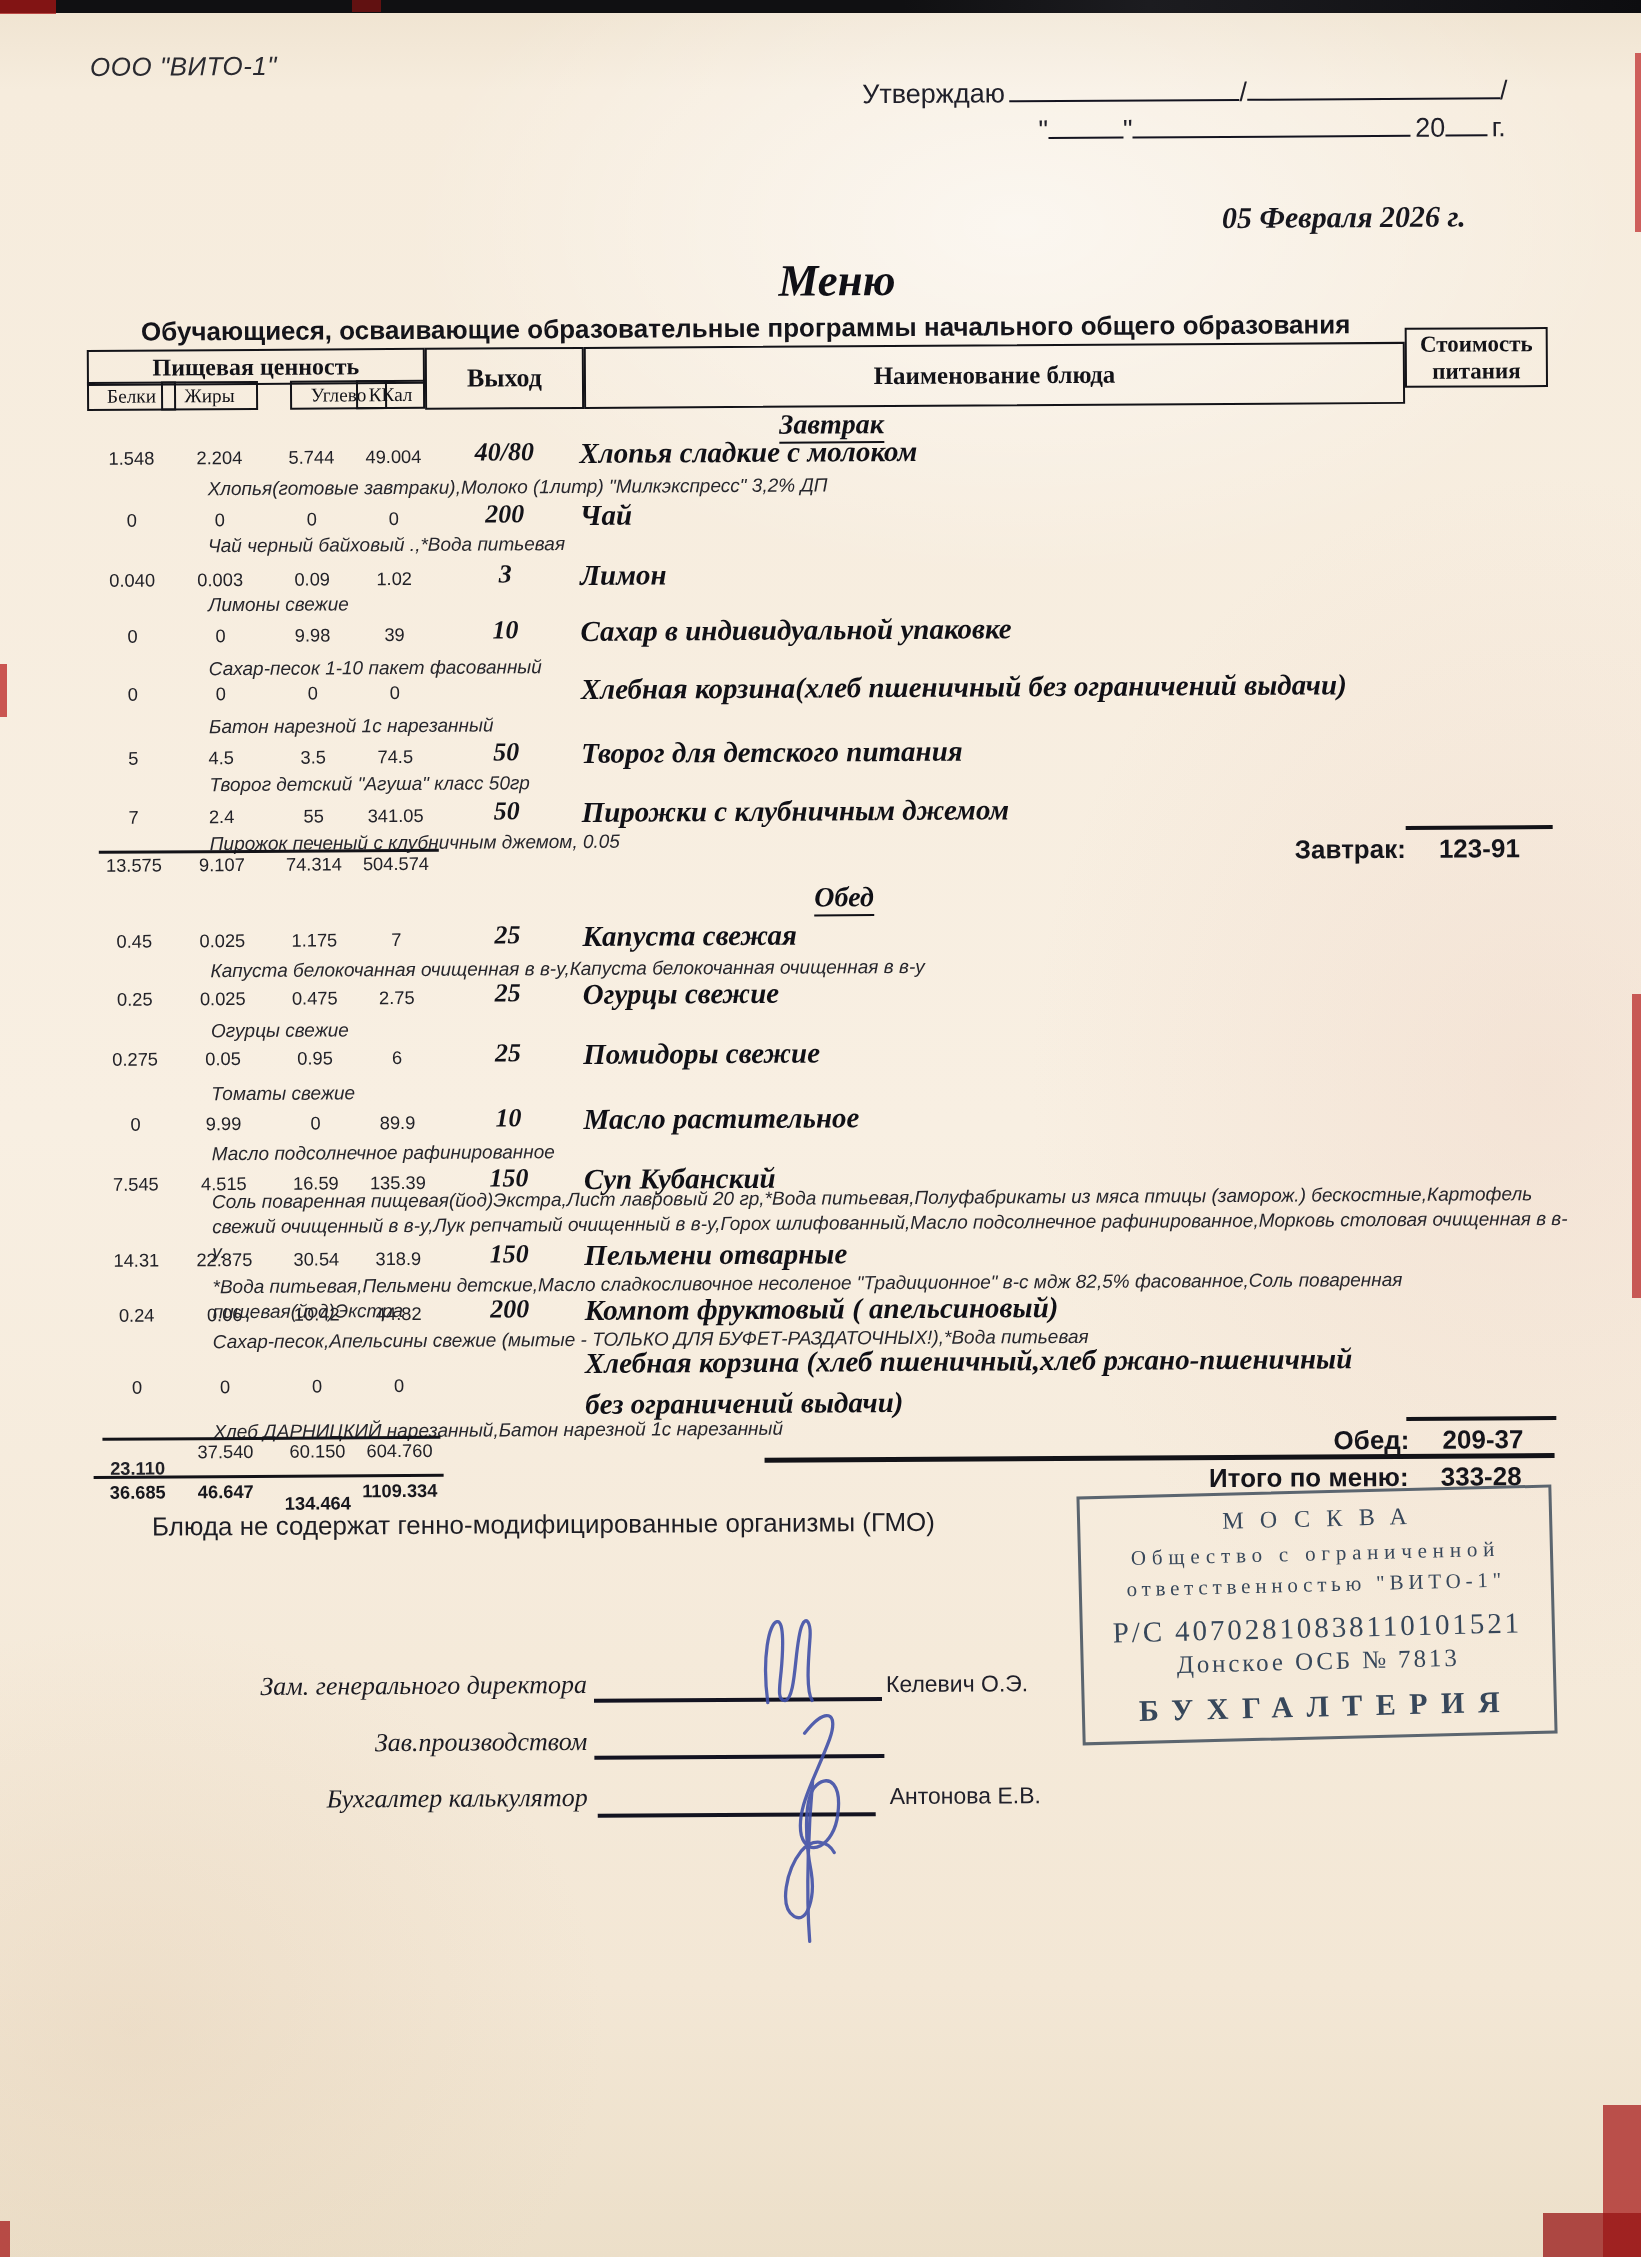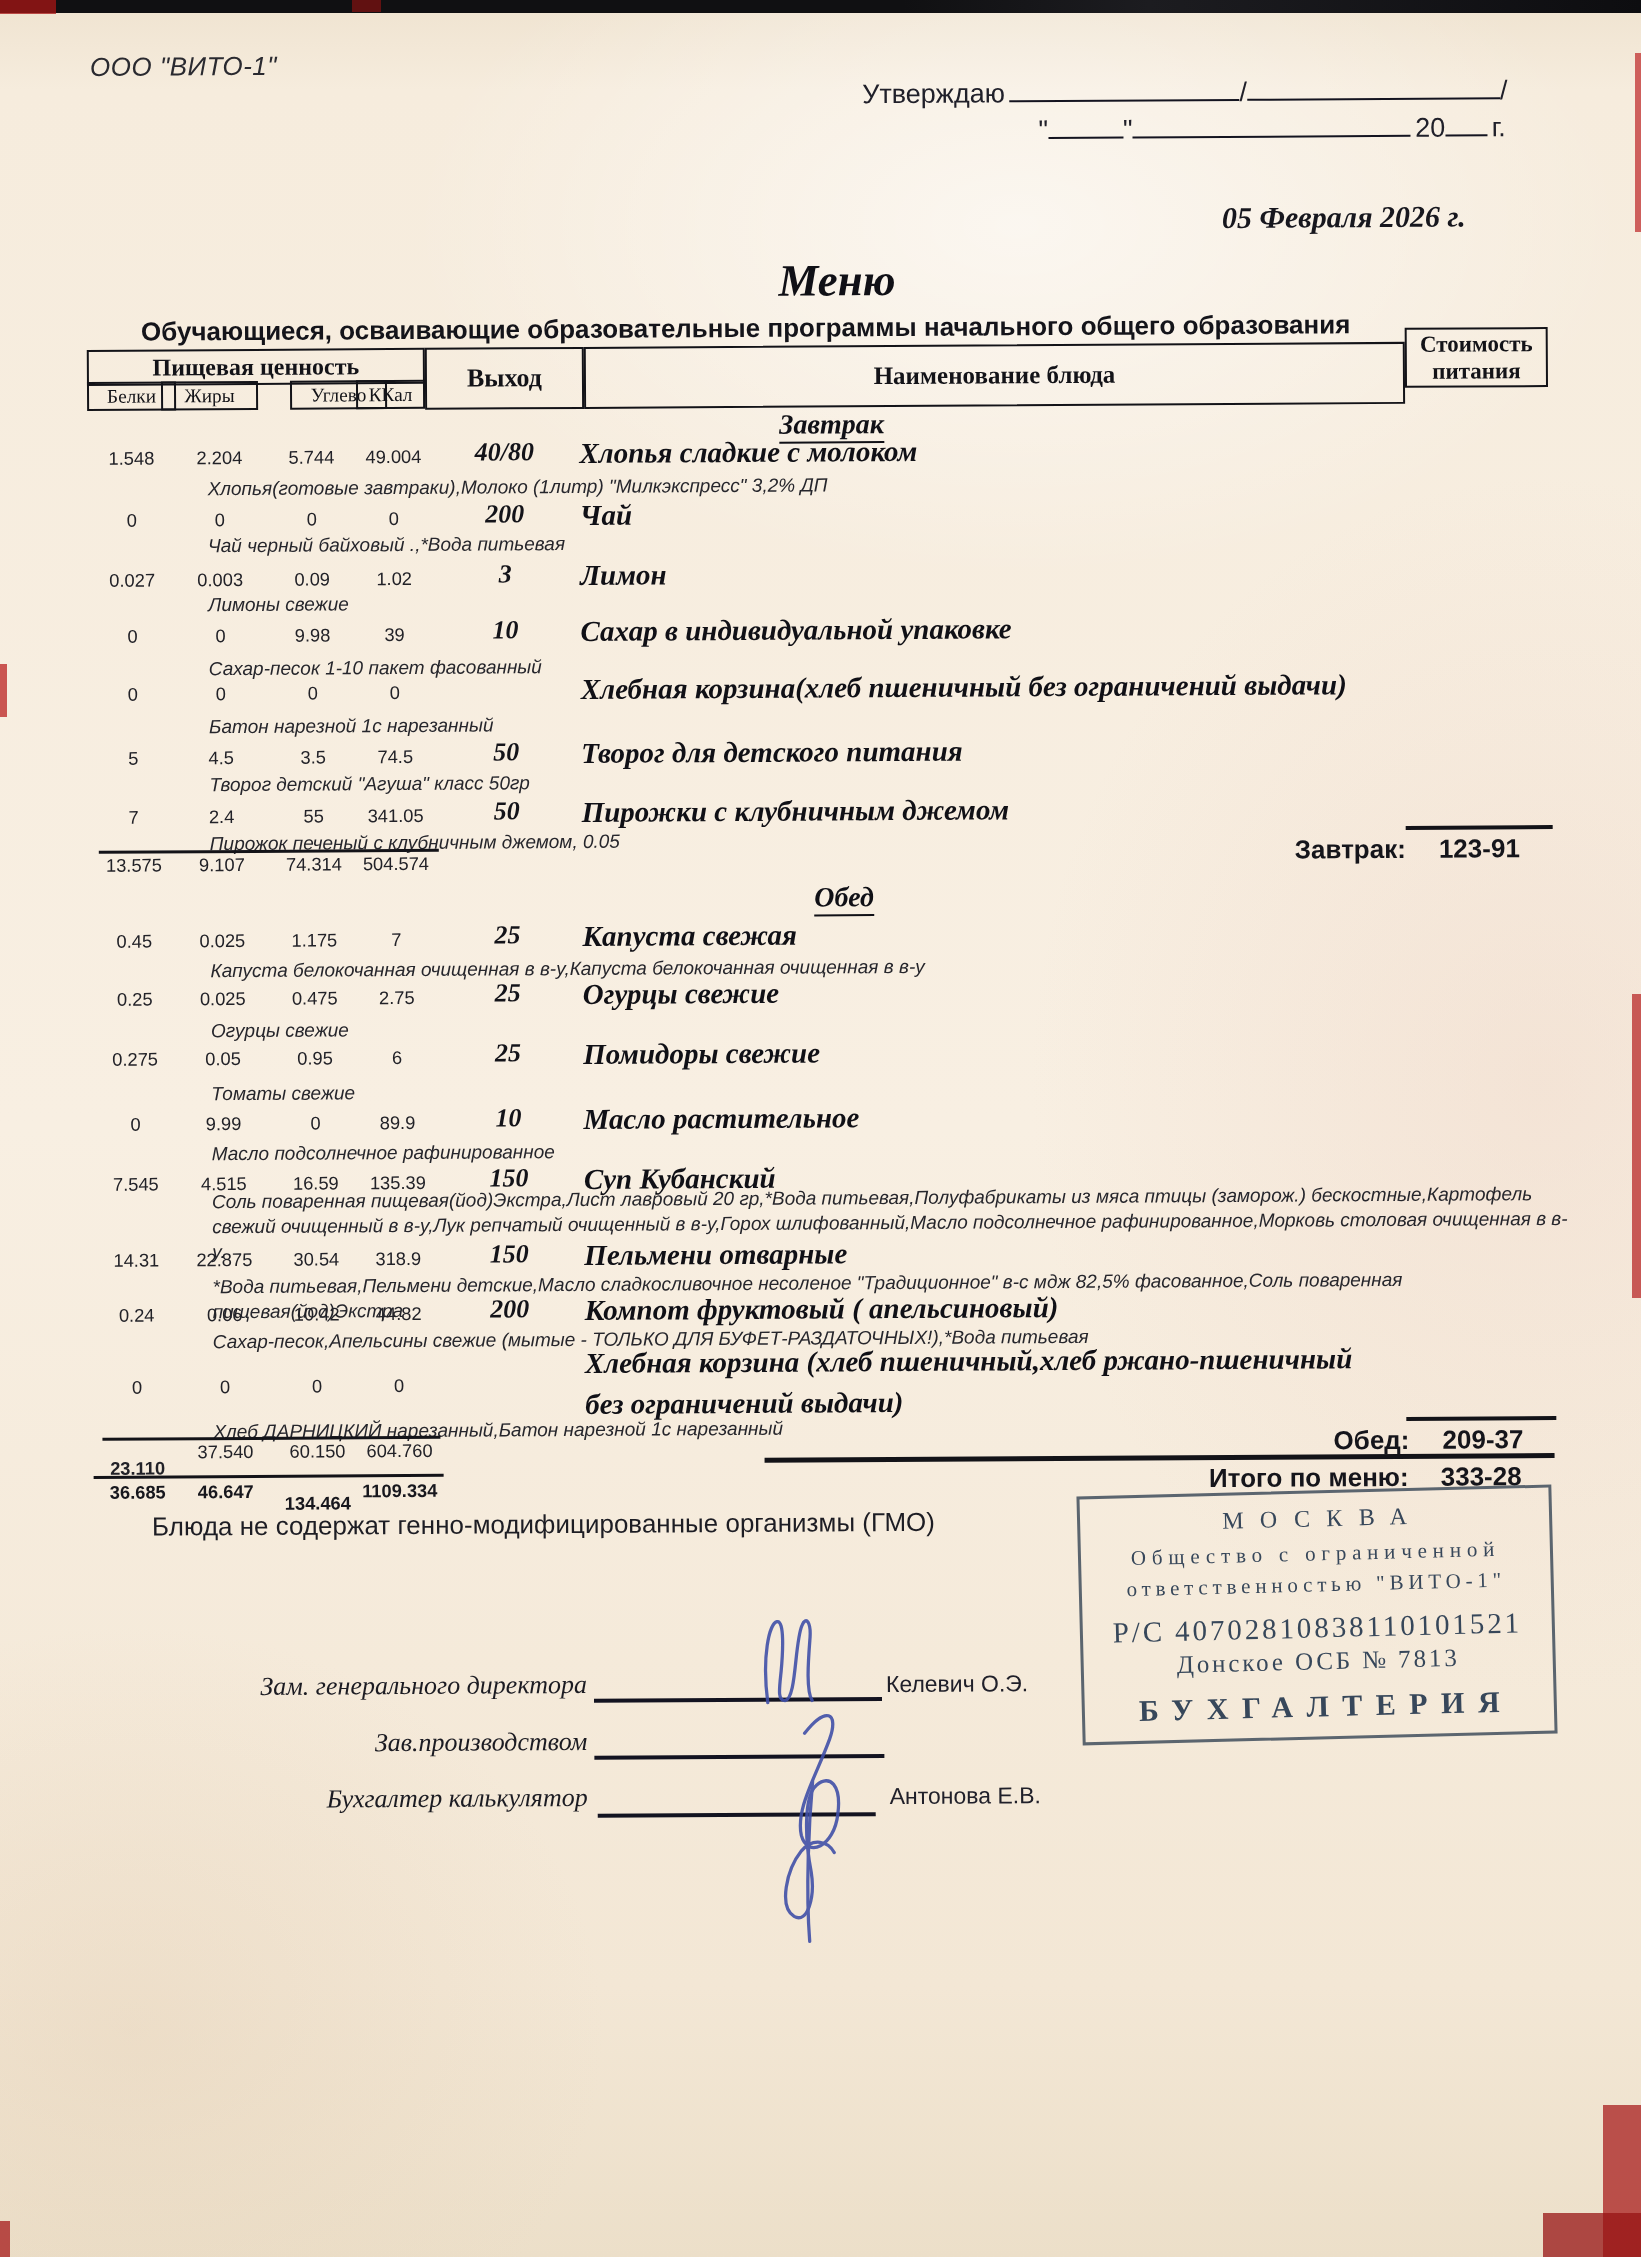--- a/index.html
+++ b/index.html
@@ -122,21 +122,21 @@
     <span class="num c0 n0">0</span>
     <span class="num c1 n1">0</span>
     <span class="num c2 n2">0</span>
     <span class="num c3 n3">0</span>
     <span class="out">200</span>
     <span class="dish">Чай</span>
     <span class="dish2"></span>
     <div class="ingr" style="top: 32px;">Чай черный байховый .,*Вода питьевая</div>
   </div>
         <div class="row" style="top: 562px;">
-    <span class="num c0 n0">0.027</span>
+    <span class="num c0 n0">0.040</span>
     <span class="num c1 n1">0.003</span>
     <span class="num c2 n2">0.09</span>
     <span class="num c3 n3">1.02</span>
     <span class="out">3</span>
     <span class="dish">Лимон</span>
     <span class="dish2"></span>
     <div class="ingr" style="top: 31px;">Лимоны свежие</div>
   </div>
         <div class="row" style="top: 618px;">
     <span class="num c0 n0">0</span>

